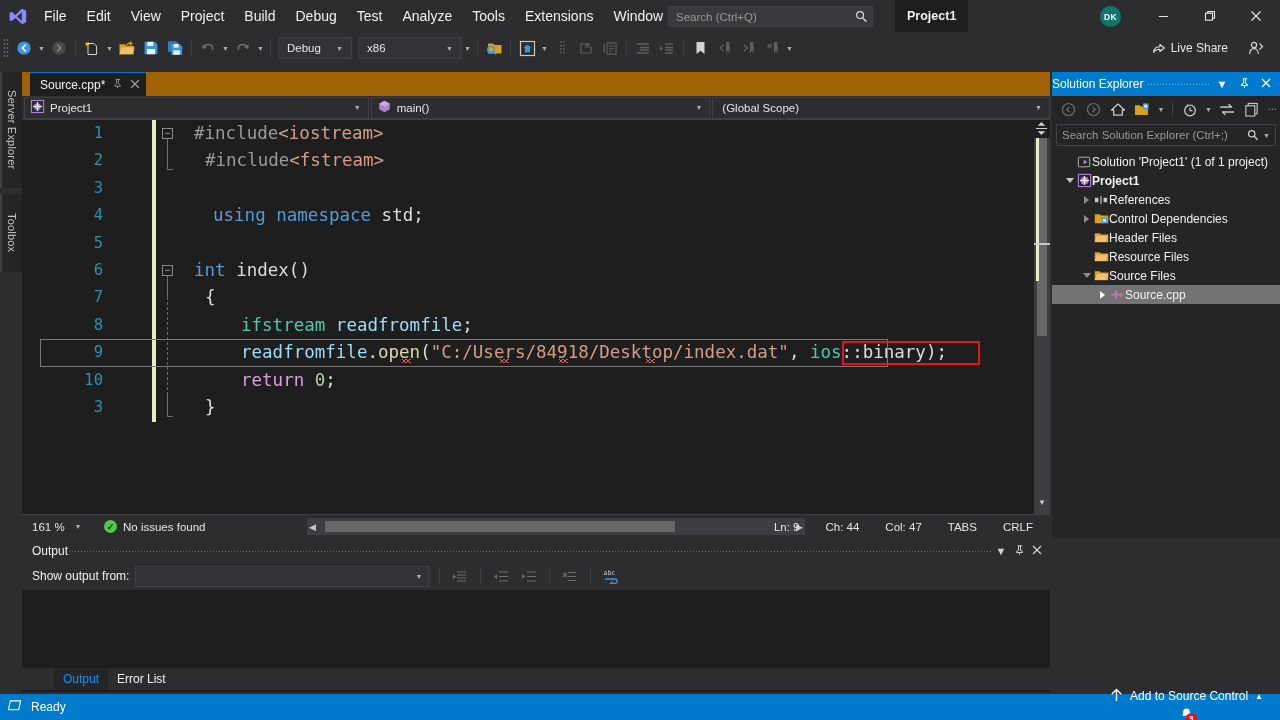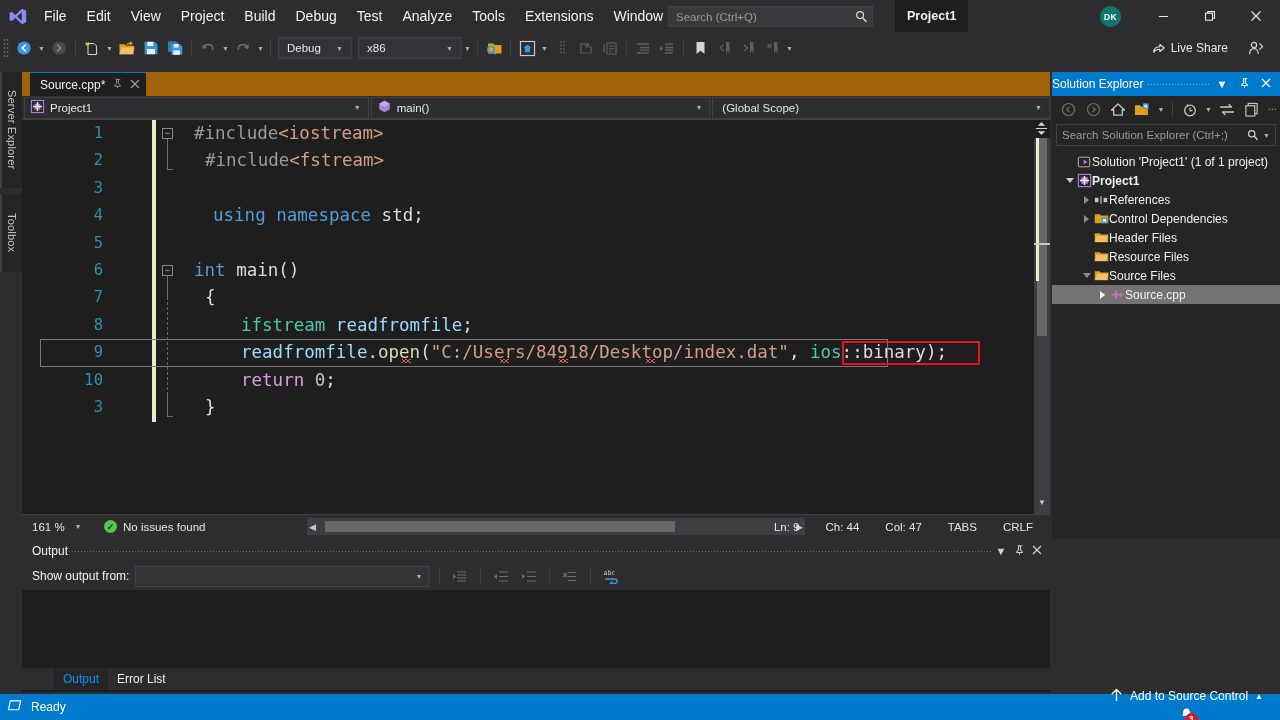--- a/index.html
+++ b/index.html
@@ -592,21 +592,21 @@
         <div class="fold-v" style="top:272px; height:24px;"></div>
         <div class="fold-h" style="left:5px; top:296px; width:6px;"></div>
       </div>
 
       <div class="codearea">
         <div class="cline"><span class="pp">#include</span><span class="inc">&lt;iostream&gt;</span></div>
         <div class="cline" style="padding-left:11px;"><span class="pp">#include</span><span class="inc">&lt;fstream&gt;</span></div>
         <div class="cline"></div>
         <div class="cline" style="padding-left:19px;"><span class="kw">using</span><span class="plain"> </span><span class="kw">namespace</span><span class="plain"> </span><span class="plain">std</span><span class="punc">;</span></div>
         <div class="cline"></div>
-        <div class="cline"><span class="kw">int</span><span class="plain"> </span><span class="plain">main</span><span class="punc">()</span></div>
+        <div class="cline"><span class="kw">int</span><span class="plain"> </span><span class="plain">index</span><span class="punc">()</span></div>
         <div class="cline" style="padding-left:11px;"><span class="punc">{</span></div>
         <div class="cline" style="padding-left:47px;"><span class="type">ifstream</span><span class="plain"> </span><span class="ident">readfromfile</span><span class="punc">;</span></div>
         <div class="cline" style="padding-left:47px;"><span class="ident">readfromfile</span><span class="punc">.</span><span class="func">open</span><span class="punc">(</span><span class="str">"C:/Users/84918/Desktop/index.dat"</span><span class="punc">, </span><span class="type">ios</span><span class="punc">::</span><span class="plain">binary</span><span class="punc">)</span><span class="punc">;</span></div>
         <div class="cline" style="padding-left:47px;"><span class="pink">return</span><span class="plain"> </span><span class="num">0</span><span class="punc">;</span></div>
         <div class="cline" style="padding-left:11px;"><span class="punc">}</span></div>
       </div>
 
       <div class="curline"></div>
 
       <div class="squig" style="left:380px; top:239px; width:9px;"></div>

